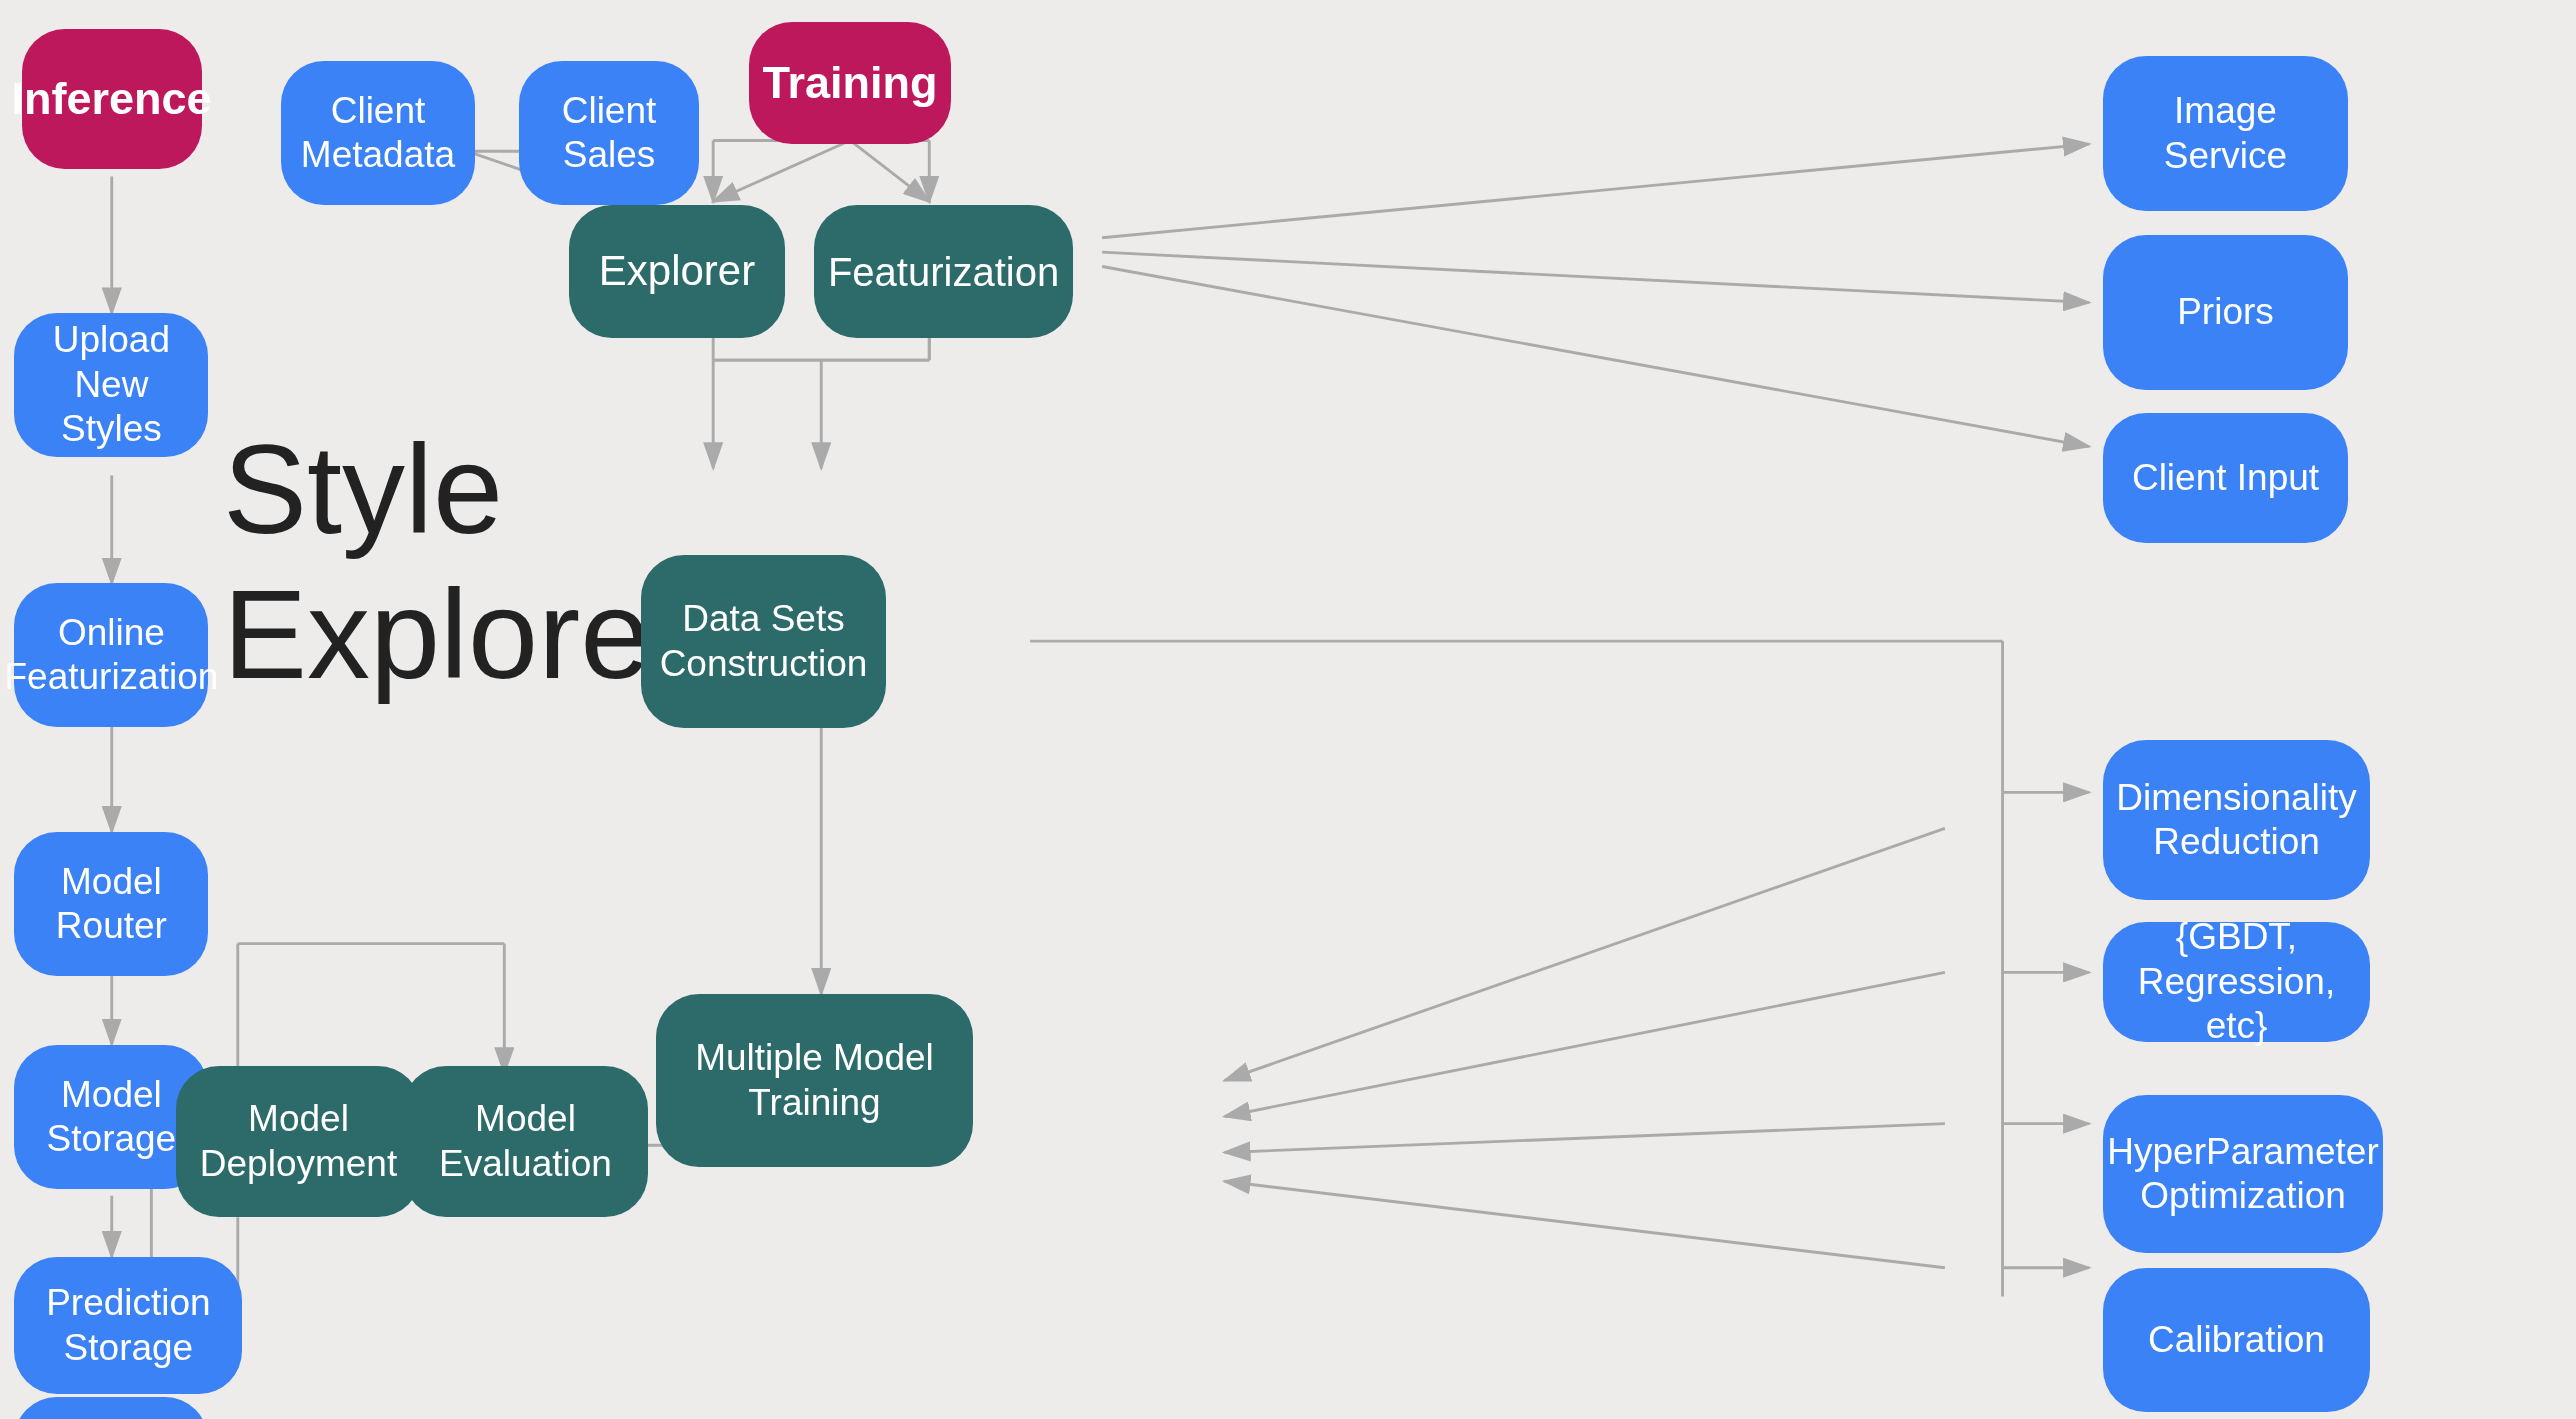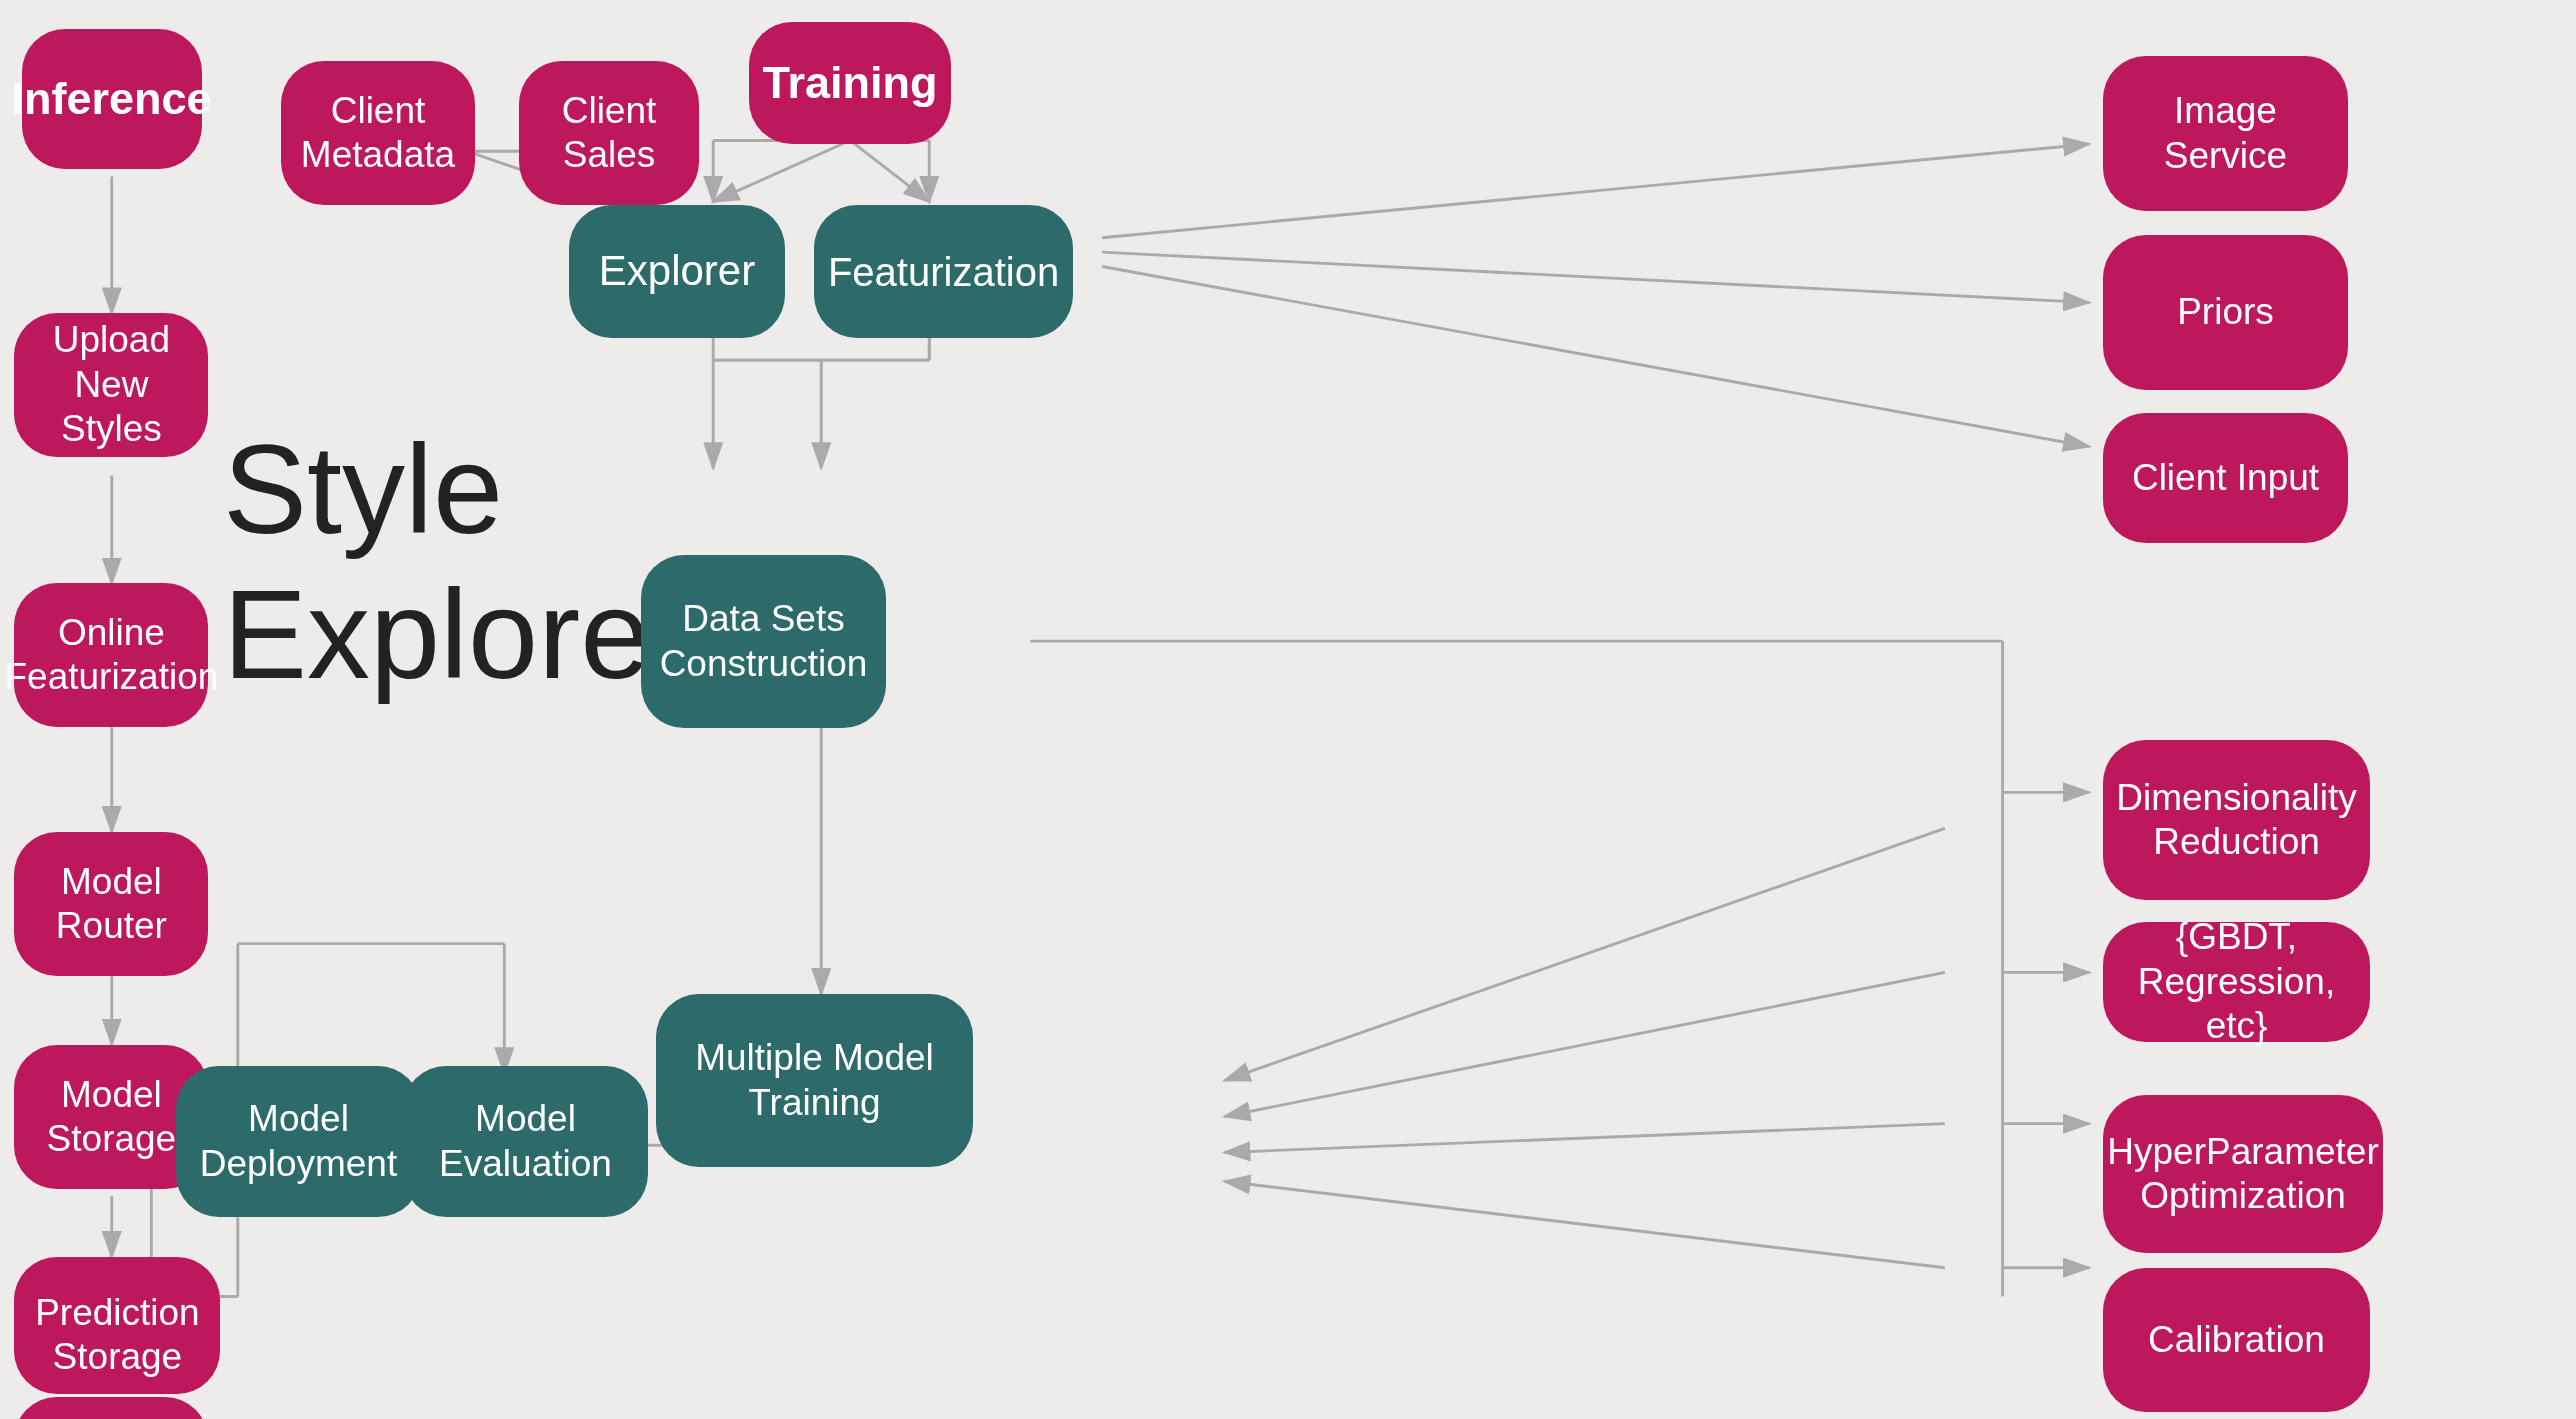--- a/index.html
+++ b/index.html
@@ -23,21 +23,21 @@
       line-height: 1.2;
       padding: 14.4px 21.6px;
     }
 
     .node-dark {
       background: #2d6b6b;
       color: #fff;
     }
 
     .node-teal {
-      background: #be185d;
+      background: #3b82f6;
       color: #fff;
     }
 
     .node-purple {
       background: #be185d;
       color: #fff;
       font-weight: bold;
     }
 
     
@@ -174,21 +174,21 @@
 </div>
 
 <div class="node node-teal" style="left: 14.4px; top: 832px; width: 194px; height: 144px;">
   <span>Model<br>Router</span>
 </div>
 
 <div class="node node-teal" style="left: 14.4px; top: 1045px; width: 194px; height: 144px;">
   <span>Model<br>Storage</span>
 </div>
 
-<div class="node node-teal" style="left: 14.4px; top: 1257px; width: 206px; height: 137px; align-items: flex-end;">
+<div class="node node-teal" style="left: 14.4px; top: 1257px; width: 228px; height: 137px;">
   <span>Prediction<br>Storage</span>
 </div>
 
 <div class="node node-teal" style="left: 14.4px; top: 1271px; width: 194px; height: 137px; top: 1397px;">
   
 </div>
 
 <div class="node node-teal" style="left: 281px; top: 61px; width: 194px; height: 144px;">
   <span>Client<br>Metadata</span>
 </div>

